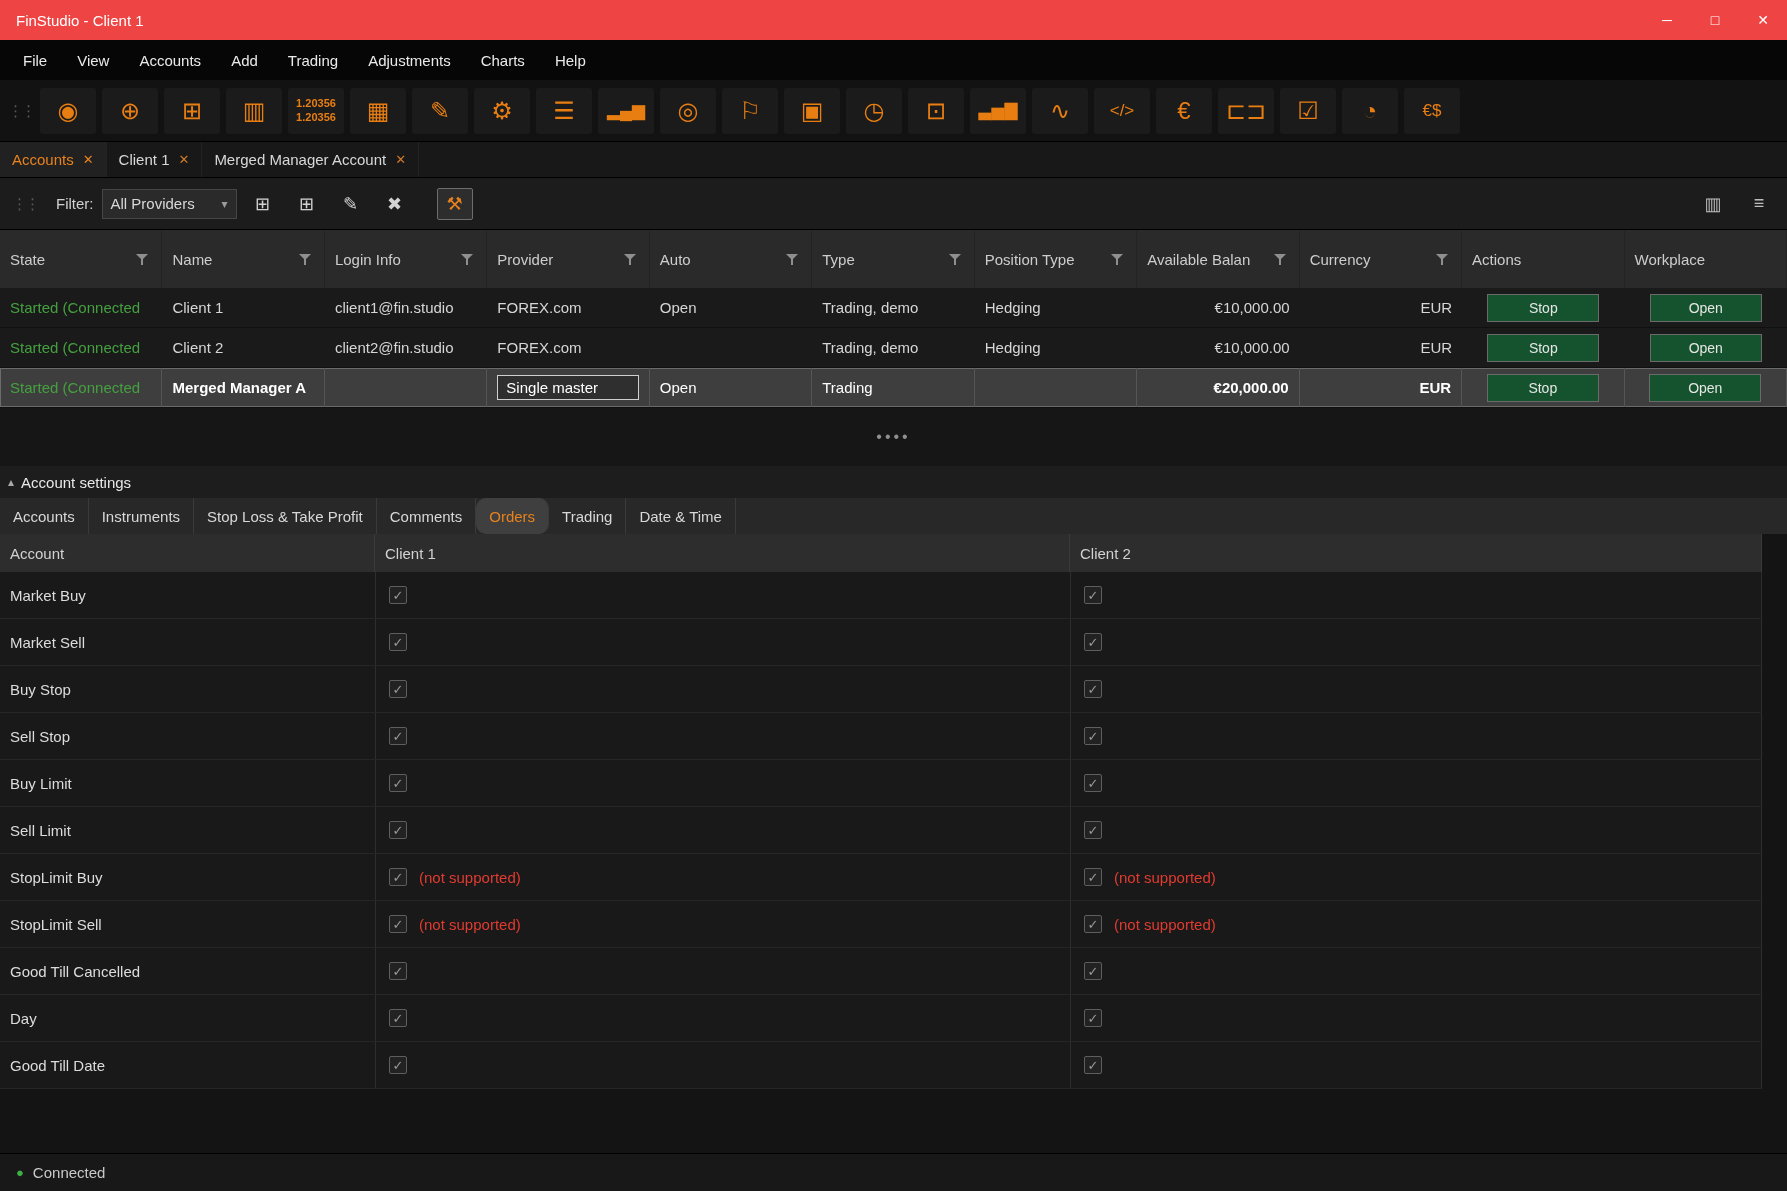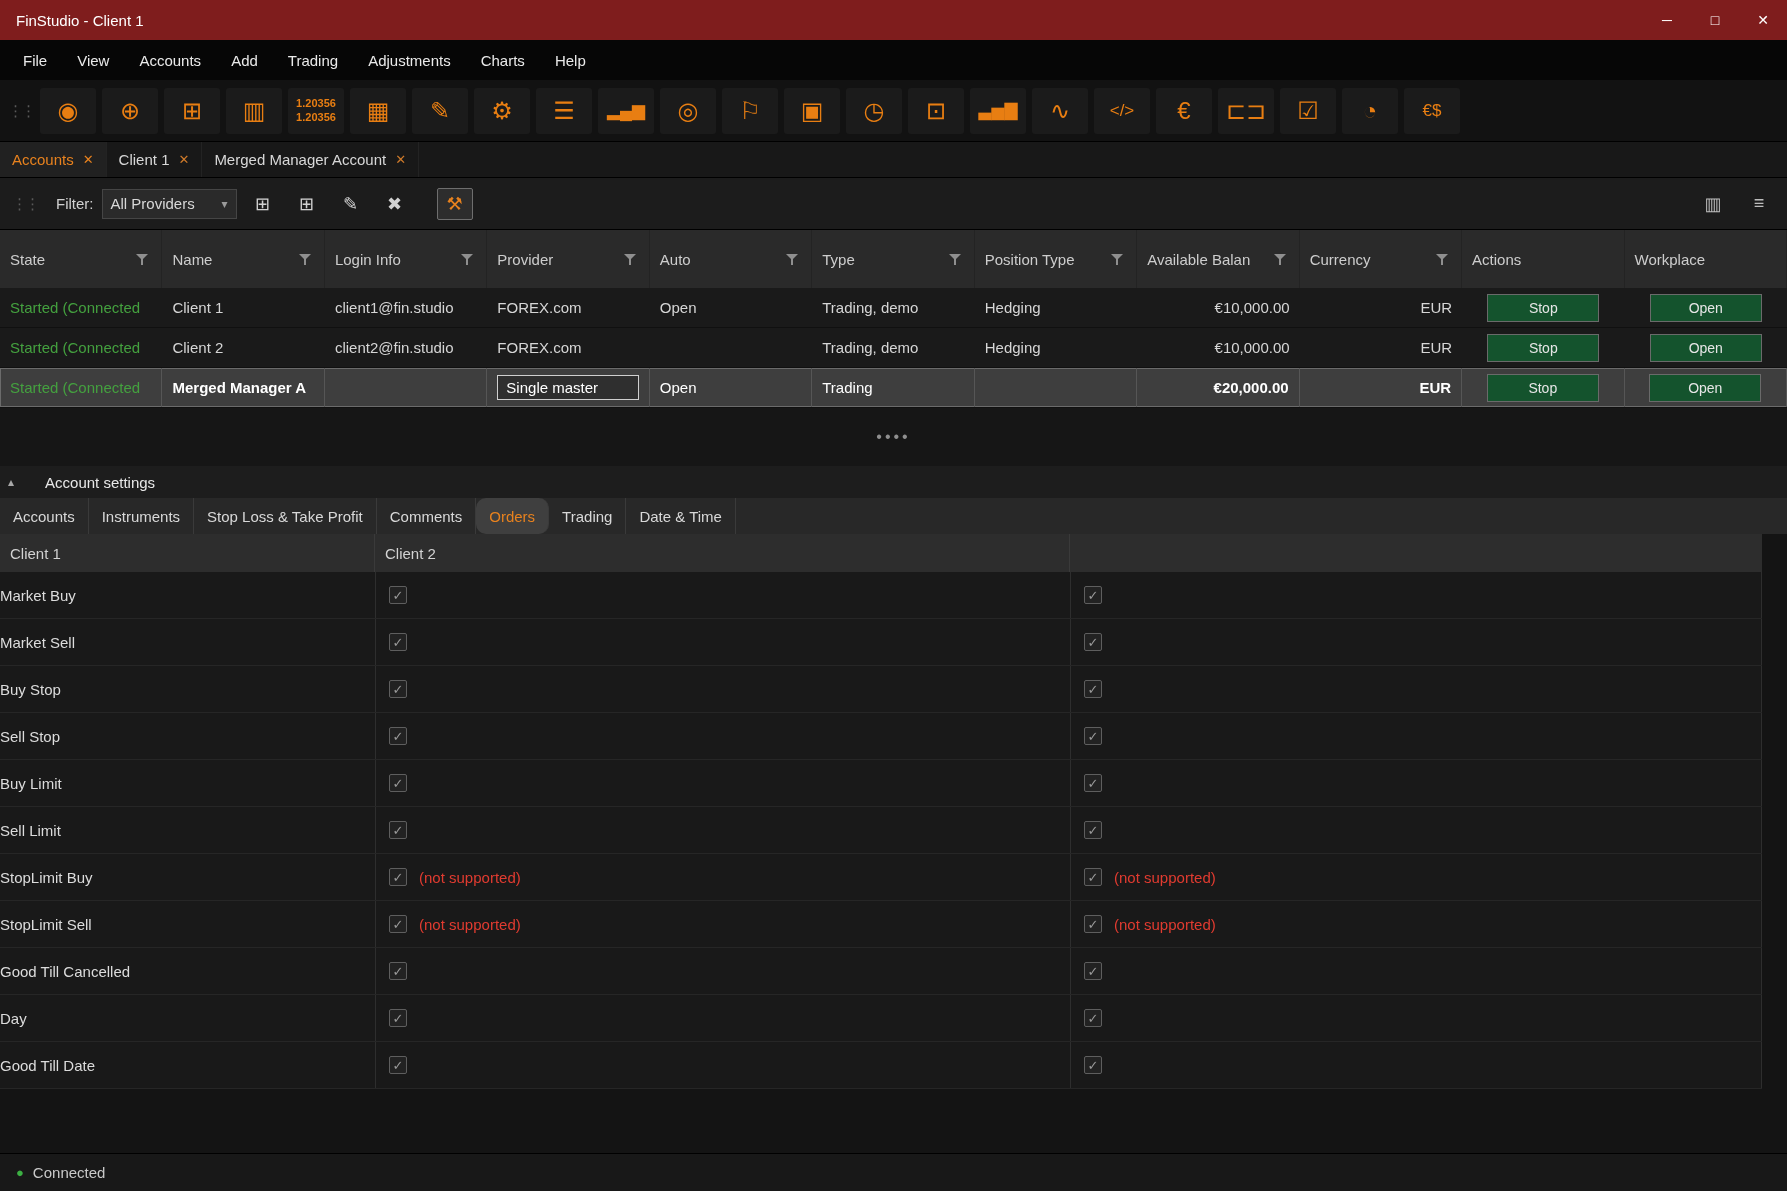--- a/index.html
+++ b/index.html
@@ -6,21 +6,21 @@
   html,body { width:1787px; height:1191px; overflow:hidden; }
   body {
     font-family: "Liberation Sans", sans-serif;
     font-size: 15px;
     background: #141414;
     color: #d6d6d6;
   }
   .window { display:flex; flex-direction:column; width:100%; height:100%; }
 
   
-  .titlebar { height:40px; background:#7f1d1d; display:flex; align-items:center; flex:0 0 auto; }
+  .titlebar { height:40px; background:#ef4444; display:flex; align-items:center; flex:0 0 auto; }
   .titlebar .title { padding-left:16px; color:#fff; font-size:15px; }
   .win-controls { margin-left:auto; display:flex; height:100%; }
   .win-btn { width:48px; height:100%; display:flex; align-items:center; justify-content:center; color:#fff; font-size:14px; cursor:default; }
 
   
   .menubar { height:40px; background:#060606; display:flex; align-items:center; padding-left:8px; flex:0 0 auto; }
   .menu-item { padding:0 15px; height:100%; display:flex; align-items:center; color:#eaeaea; font-size:15px; }
 
   
   .toolbar { height:62px; background:#121212; display:flex; align-items:center; padding:0 6px; flex:0 0 auto; border-bottom:1px solid #000; }
@@ -67,30 +67,30 @@
   .btn { width:112px; height:28px; background:#14532d; border:1px solid #6a6a6a; color:#e6e6e6; font-size:14px; display:flex; align-items:center; justify-content:center; margin:0 auto; }
   .editor { width:100%; border:1px solid #cfcfcf; background:#2f2f2f; padding:3px 8px; overflow:hidden; white-space:nowrap; }
 
   
   .splitter { height:58px; background:#161616; display:flex; align-items:center; justify-content:center; flex:0 0 auto; }
   .splitter-dots { color:#8f8f8f; font-size:16px; letter-spacing:3px; line-height:1; }
 
   
   .settings-hdr { height:32px; background:#1d1d1d; display:flex; align-items:center; gap:7px; padding-left:8px; flex:0 0 auto; }
   .collapse-arrow { color:#a8a8a8; font-size:12px; }
-  .settings-hdr-label { color:#e8e8e8;margin-left:24px; }
+  .settings-hdr-label { color:#e8e8e8; }
   .settings-tabs { height:36px; background:#282828; display:flex; flex:0 0 auto; }
   .s-tab { padding:0 13px; display:flex; align-items:center; color:#d8d8d8; border-right:1px solid #3a3a3a; }
   .s-tab.active { background:#3f3f3f; color:#e8821e;border-radius:10px; }
 
   .settings-table { flex:0 0 auto; }
   .st-header { width:calc(100% - 25px); height:38px; background:#2d2d2d; display:grid; grid-template-columns:375px 695px 1fr; align-items:center; }
   .st-hcell { padding-left:10px; color:#d2d2d2; border-right:1px solid #3a3a3a; height:100%; display:flex; align-items:center; }
   .st-row { width:calc(100% - 25px); height:47px; background:#191919; display:grid; grid-template-columns:375px 695px 1fr; align-items:center; border-bottom:1px solid #262626; }
-  .st-label { color:#dcdcdc; }
+  .st-label { padding-left:10px; color:#dcdcdc; }
   .st-client { height:100%; display:flex; align-items:center; gap:12px; padding-left:13px; border-left:1px solid #2e2e2e; }
   .st-row .st-client:last-child { border-right:1px solid #2e2e2e; }
   .cb { width:18px; height:18px; border:1px solid #5e5e5e; border-radius:2px; background:#222; color:#9a9a9a; font-size:13px; display:flex; align-items:center; justify-content:center; flex:0 0 auto; }
   .note { color:#e13b30; }
 
   .filler { flex:1 1 auto; background:#141414; }
 
   
   .statusbar { height:38px; background:#181818; border-top:1px solid #000; display:flex; align-items:center; gap:9px; padding-left:16px; flex:0 0 auto; }
   .status-dot { color:#3cb043; font-size:13px; }
@@ -299,20 +299,21 @@
     <span class="s-tab">Instruments</span>
     <span class="s-tab">Stop Loss &amp; Take Profit</span>
     <span class="s-tab">Comments</span>
     <span class="s-tab active">Orders</span>
     <span class="s-tab">Trading</span>
     <span class="s-tab">Date &amp; Time</span>
   </div>
 
   <div class="settings-table">
     <div class="st-header">
+      <div class="st-hcell">Account</div>
       <div class="st-hcell">Client 1</div>
       <div class="st-hcell">Client 2</div>
     </div>
 
     <div class="st-row">
       <div class="st-label">Market Buy</div>
       <div class="st-client">
           <span class="cb">✓</span>
           <span class="note"></span>
         </div>

